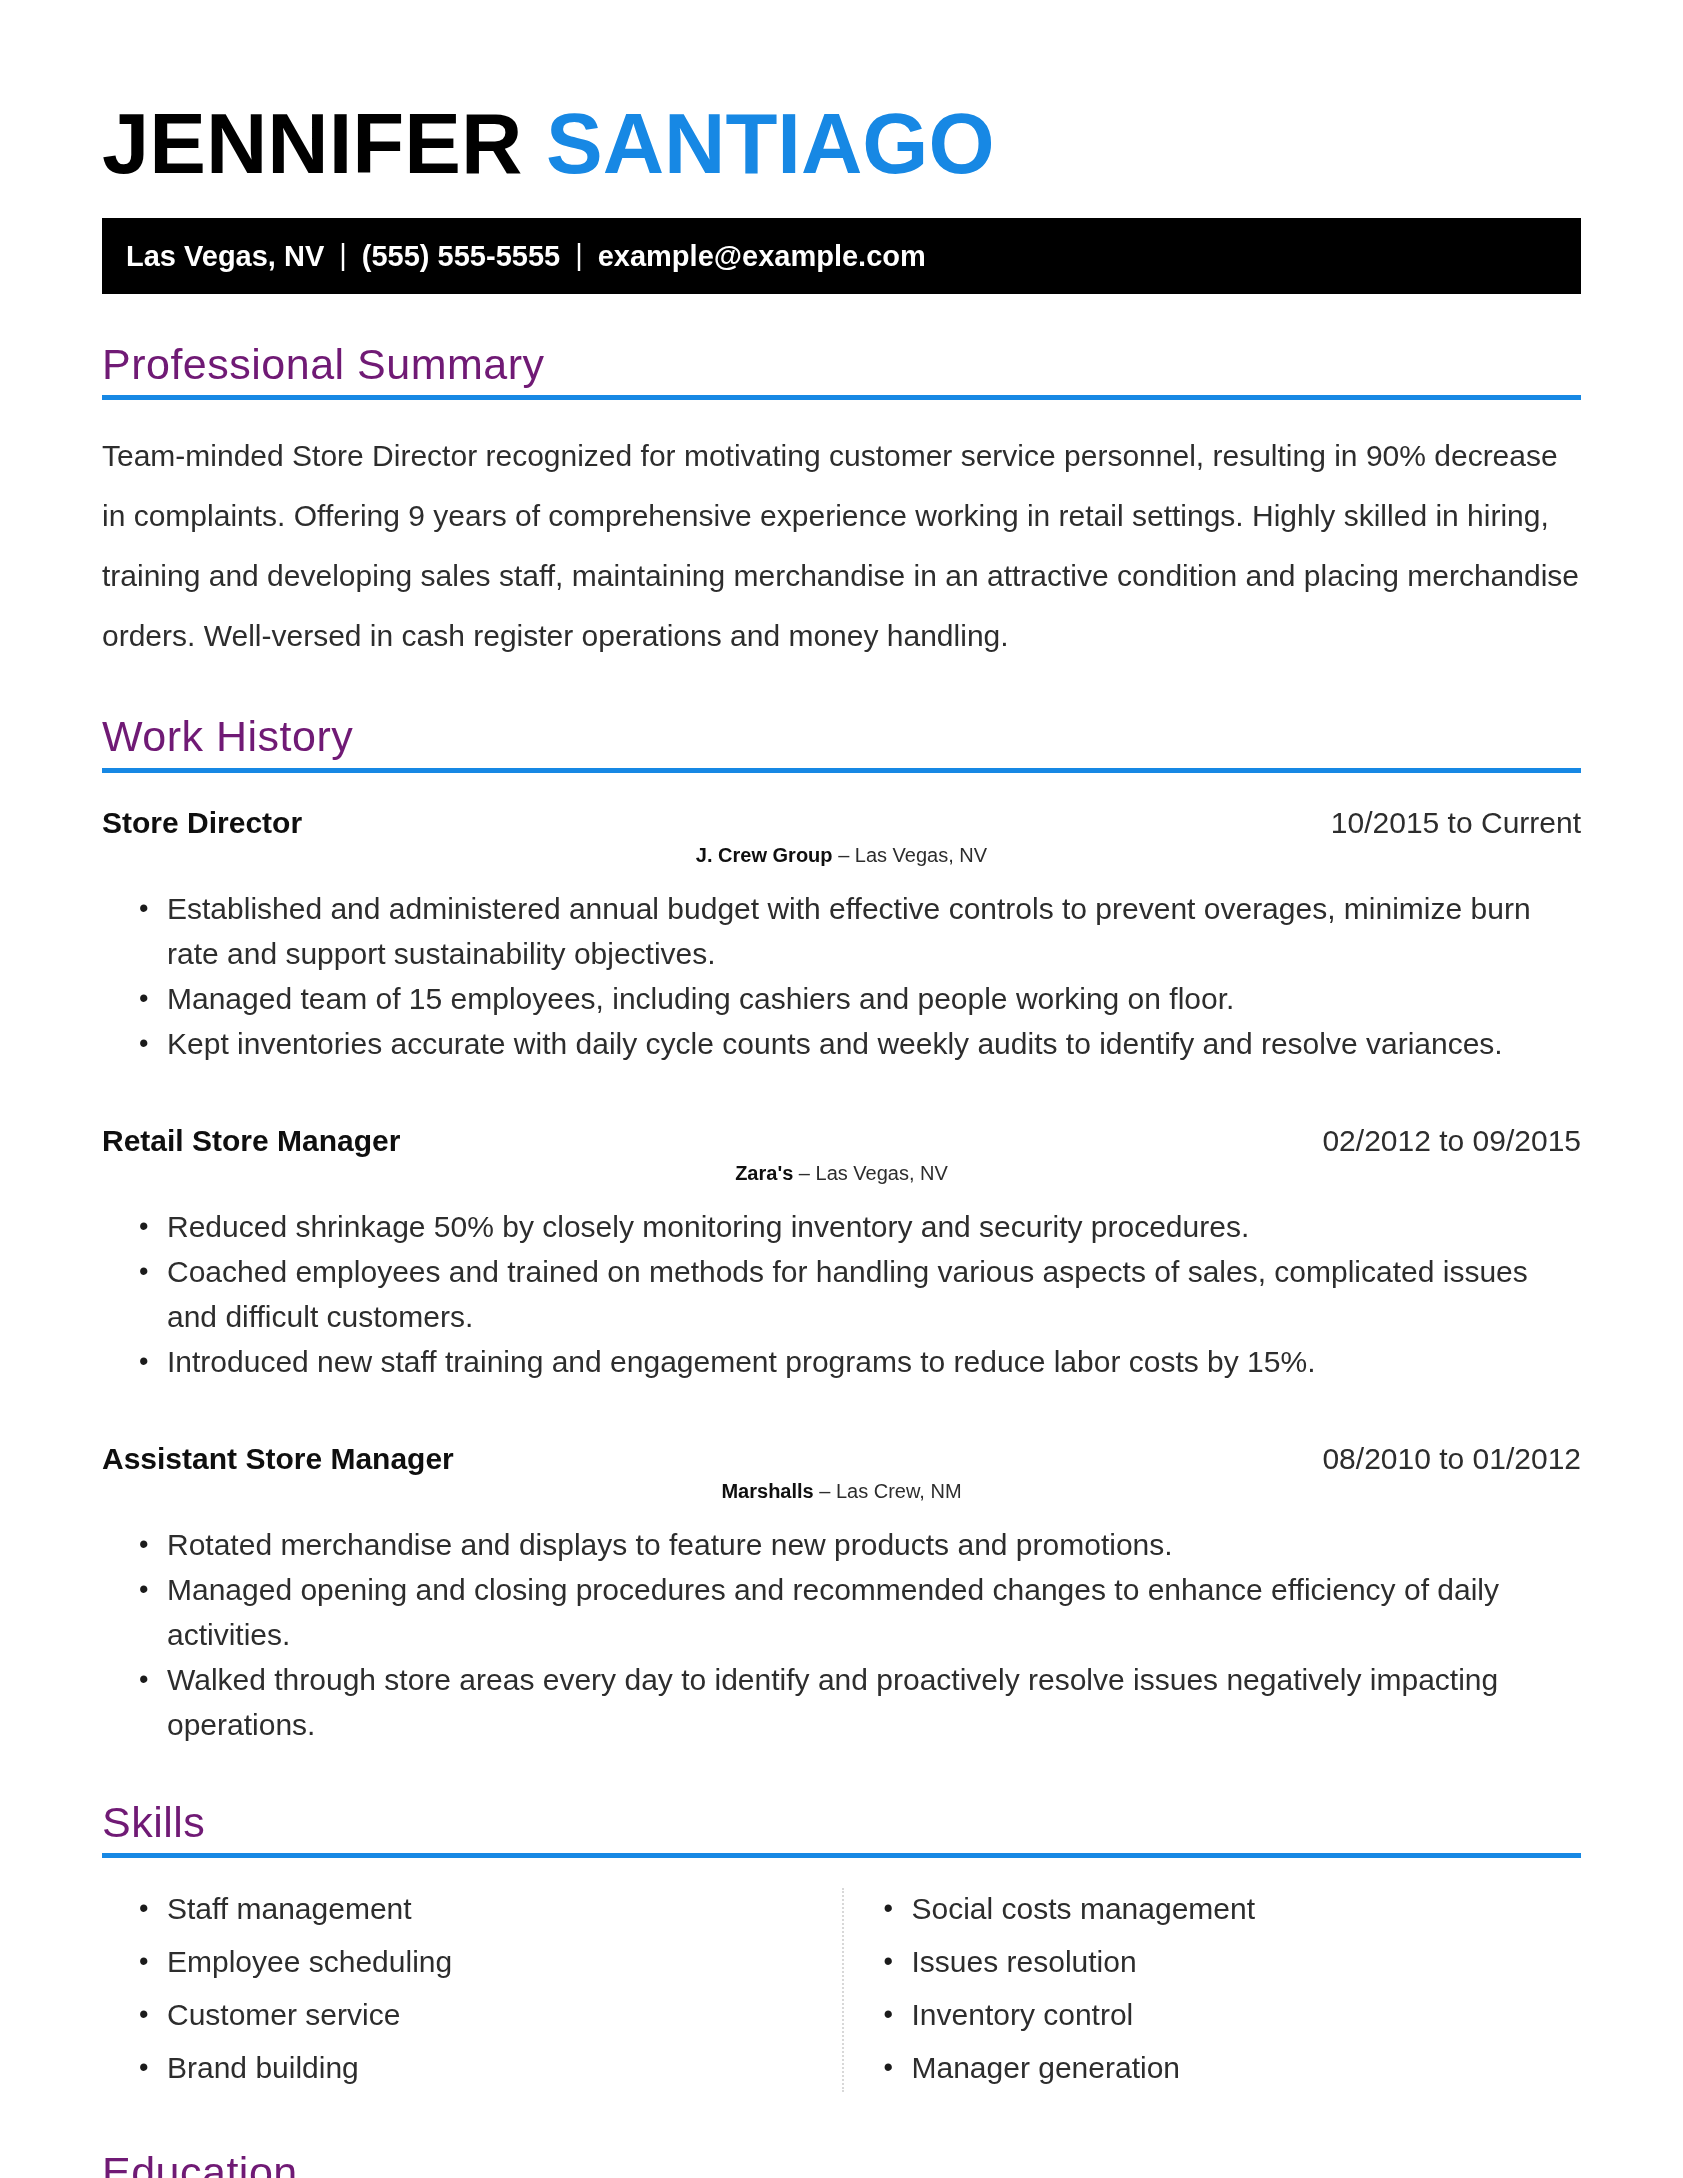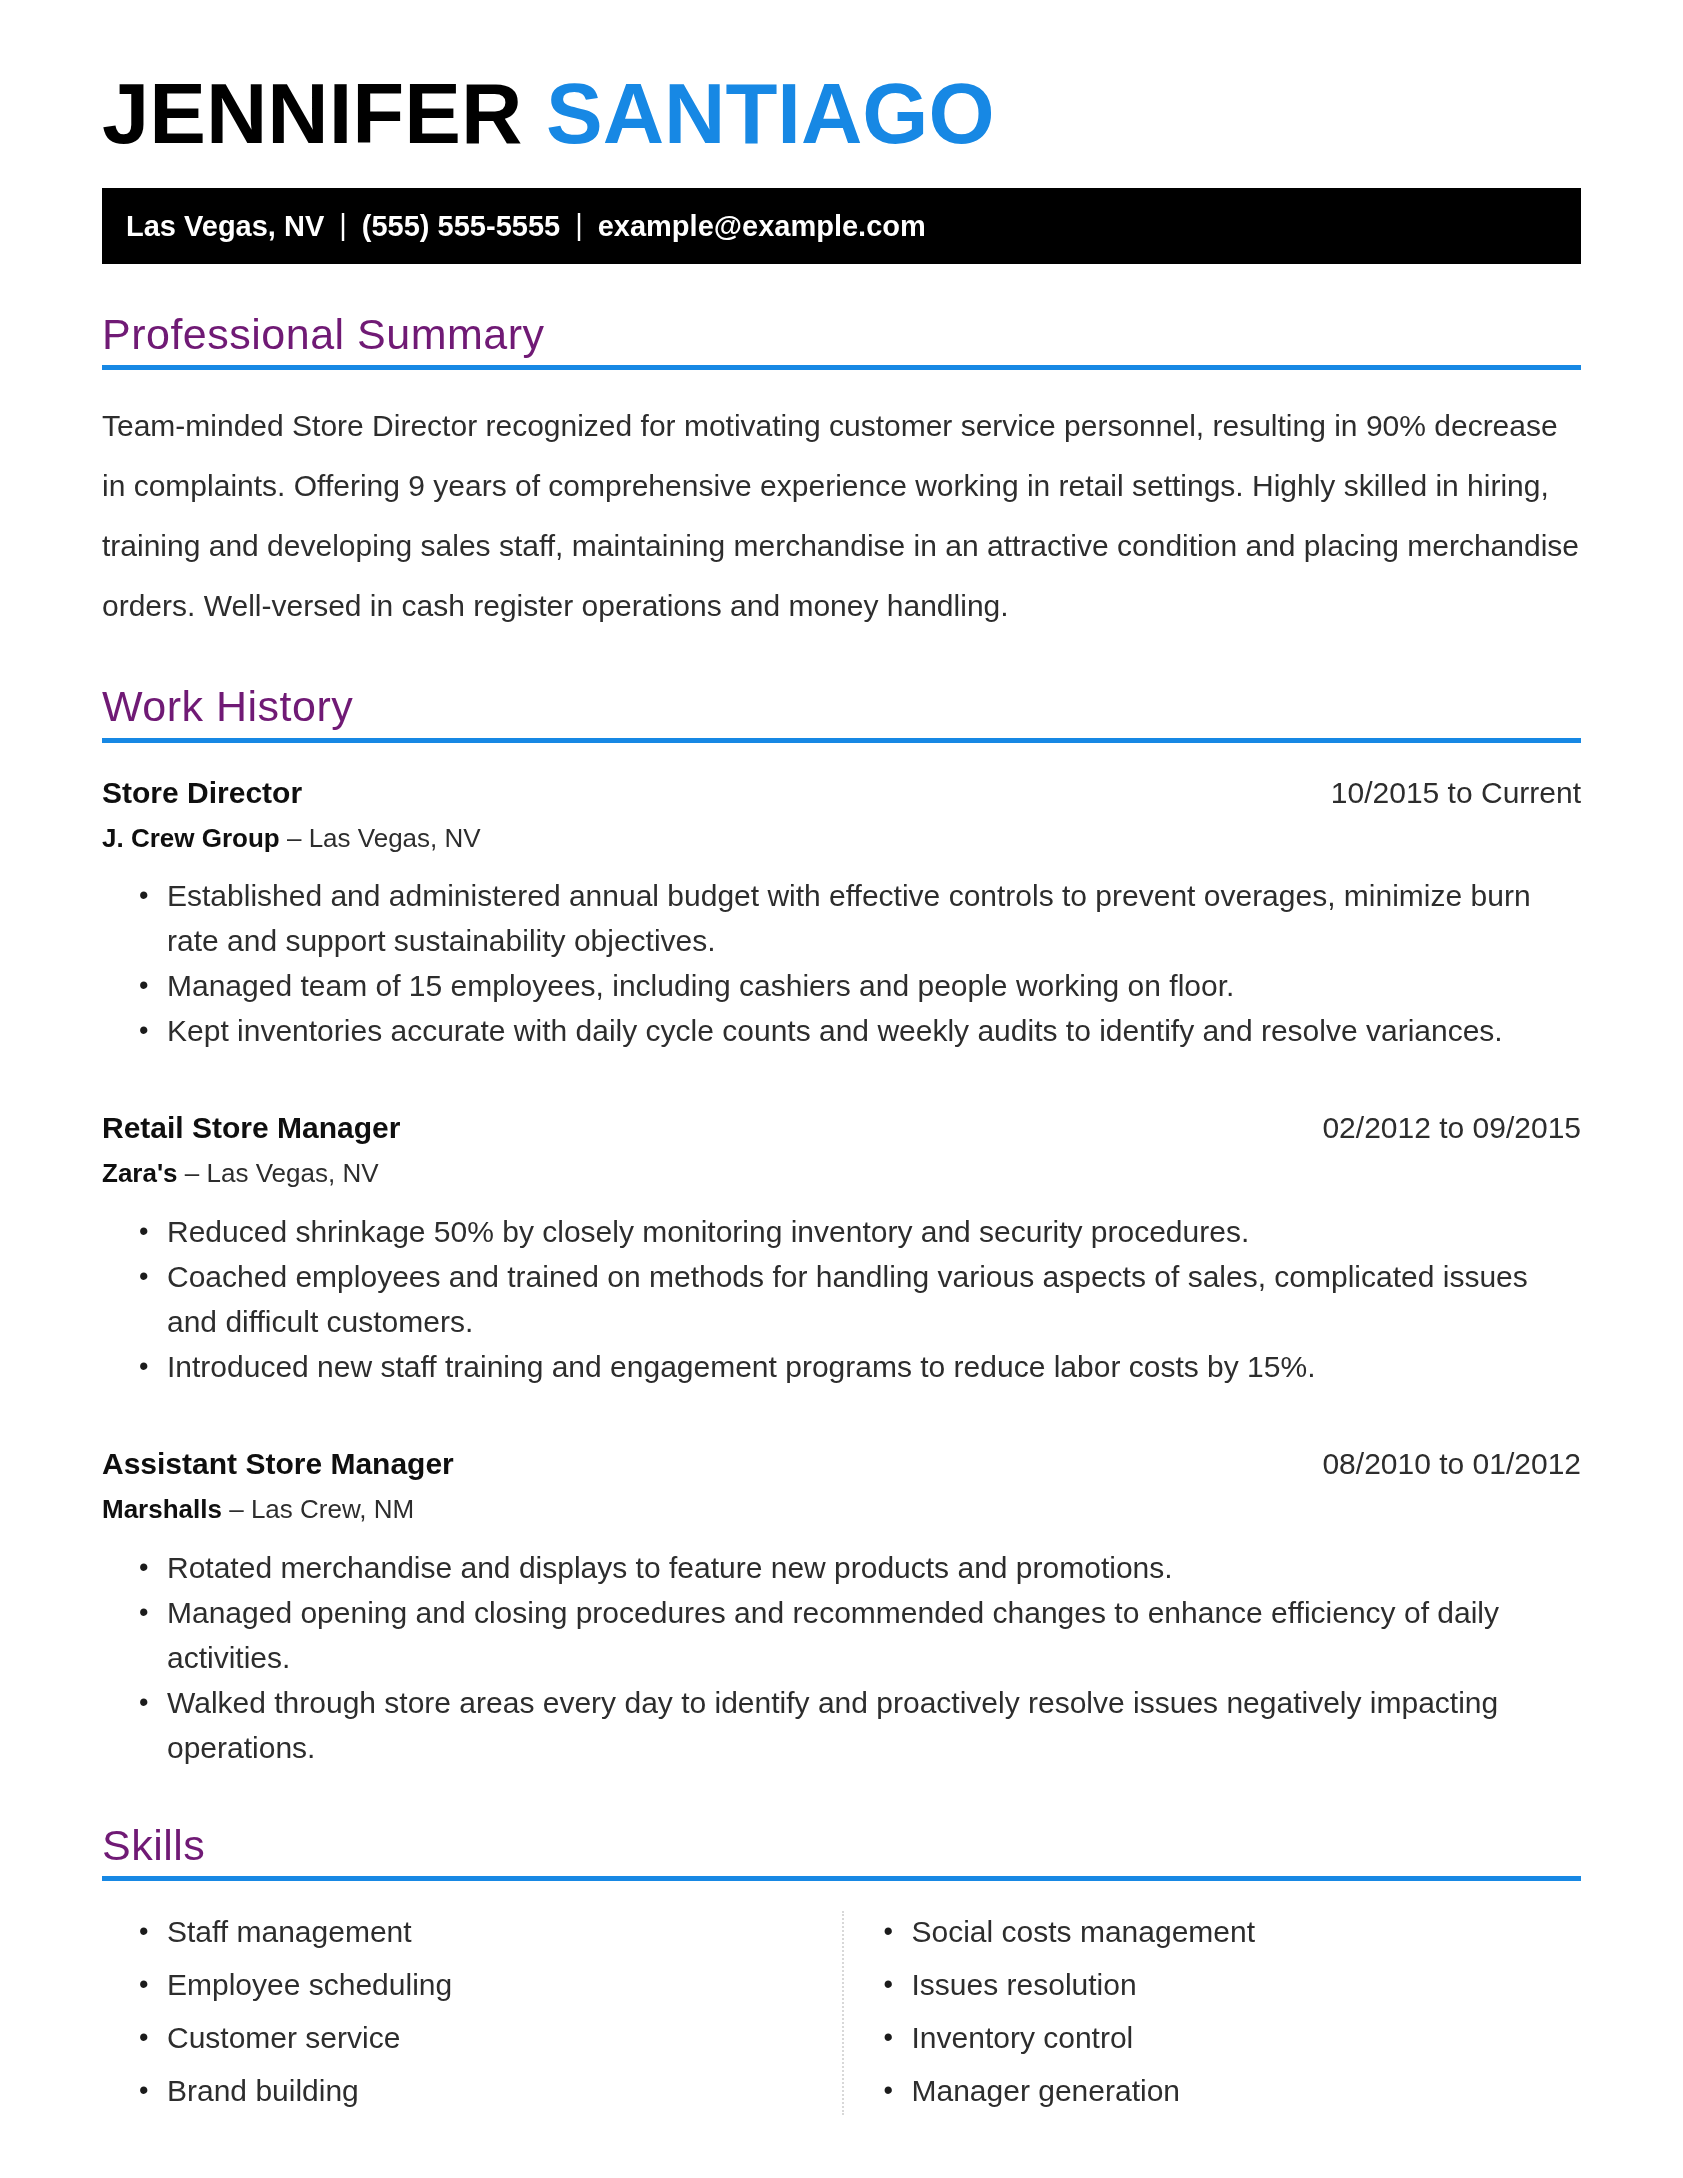--- a/index.html
+++ b/index.html
@@ -14,20 +14,21 @@
     overflow: hidden;
   }
   
   .name {
     font-size: 85px;
     font-weight: 700;
     line-height: 1.05;
     color: #000000;
     letter-spacing: 0px;
     white-space: nowrap;
+    margin-top: 30px;
   }
   .name .last { color: #1788e4; }
   .contact-bar {
     margin-top: 30px;
     height: 76px;
     background: #000000;
     color: #ffffff;
     display: flex;
     align-items: center;
     padding: 0 24px;
@@ -69,21 +70,21 @@
   .job-header {
     display: flex;
     justify-content: space-between;
     align-items: baseline;
     font-size: 30px;
     line-height: 1.3;
     gap: 31px;
   }
   .job-title { font-weight: 700; color: #0f0f0f; }
   .job-dates { font-weight: 400; color: #2d2d2d; }
-  .company-line { margin-top: 10px; font-size: 26px; line-height: 1.3; color: #2d2d2d; }
+  .company-line { font-size: 20px; line-height: 1.3; color: #2d2d2d; text-align: center; }
   .bold { font-weight: 700; color: #0f0f0f; }
   .bullets { margin-top: 18px; }
   .bullet-item {
     display: flex;
     align-items: flex-start;
     font-size: 30px;
     line-height: 45px;
     color: #2d2d2d;
   }
   .bullet-icon {

